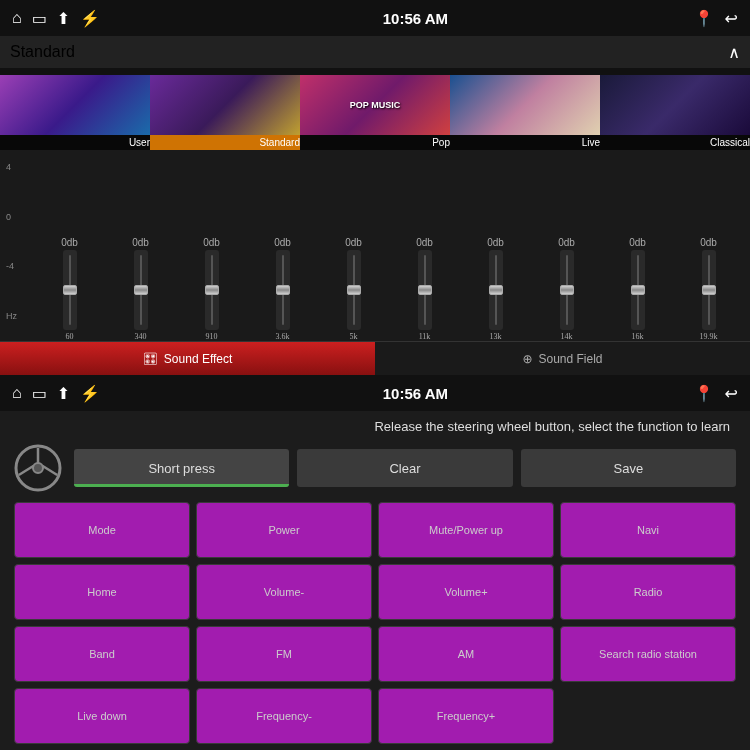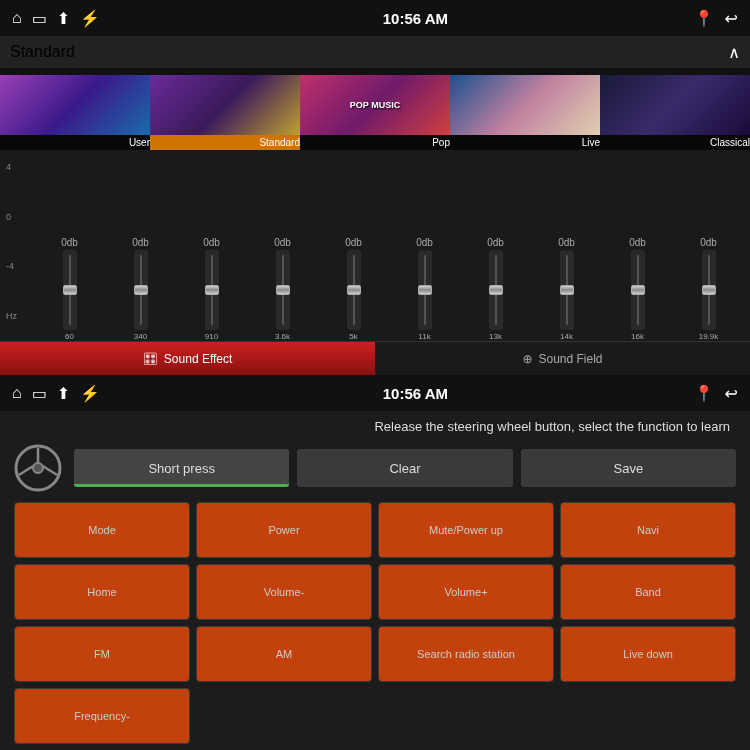--- a/index.html
+++ b/index.html
@@ -163,20 +163,21 @@
       border-radius: 2px;
       position: absolute;
       left: -6px;
       top: 30px;
       border: 1px solid #aaa;
     }
     .band-freq {
       font-size: 8px;
       color: #aaa;
       margin-top: 2px;
+      font-family: Liberation Serif, serif;
     }
 
     .eq-bottom-tabs {
       display: flex;
       height: 34px;
       background: #111;
       border-top: 1px solid #333;
     }
     .eq-tab {
       flex: 1;
@@ -265,21 +266,21 @@
 
     .function-grid {
       flex: 1;
       display: grid;
       grid-template-columns: repeat(4, 1fr);
       grid-template-rows: repeat(4, 1fr);
       gap: 6px;
       padding: 4px 14px 6px 14px;
     }
     .func-btn {
-      background: #c2410c;
+      background: #a21caf;
       border: 1px solid #3a3a3a;
       border-radius: 4px;
       color: #ccc;
       font-size: 11px;
       cursor: pointer;
       display: flex;
       align-items: center;
       justify-content: center;
       text-align: center;
     }
@@ -482,20 +483,22 @@
 
   <div class="function-grid">
 
   <button class="func-btn">Mode</button>
       <button class="func-btn">Power</button>
       <button class="func-btn">Mute/Power up</button>
       <button class="func-btn">Navi</button>
       <button class="func-btn">Home</button>
       <button class="func-btn">Volume-</button>
       <button class="func-btn">Volume+</button>
+      <button class="func-btn">Radio</button>
       <button class="func-btn">Band</button>
       <button class="func-btn">FM</button>
       <button class="func-btn">AM</button>
       <button class="func-btn">Search radio station</button>
       <button class="func-btn">Live down</button>
       <button class="func-btn">Frequency-</button>
+      <button class="func-btn">Frequency+</button>
     </div>
 </div>
 
 </body></html>

